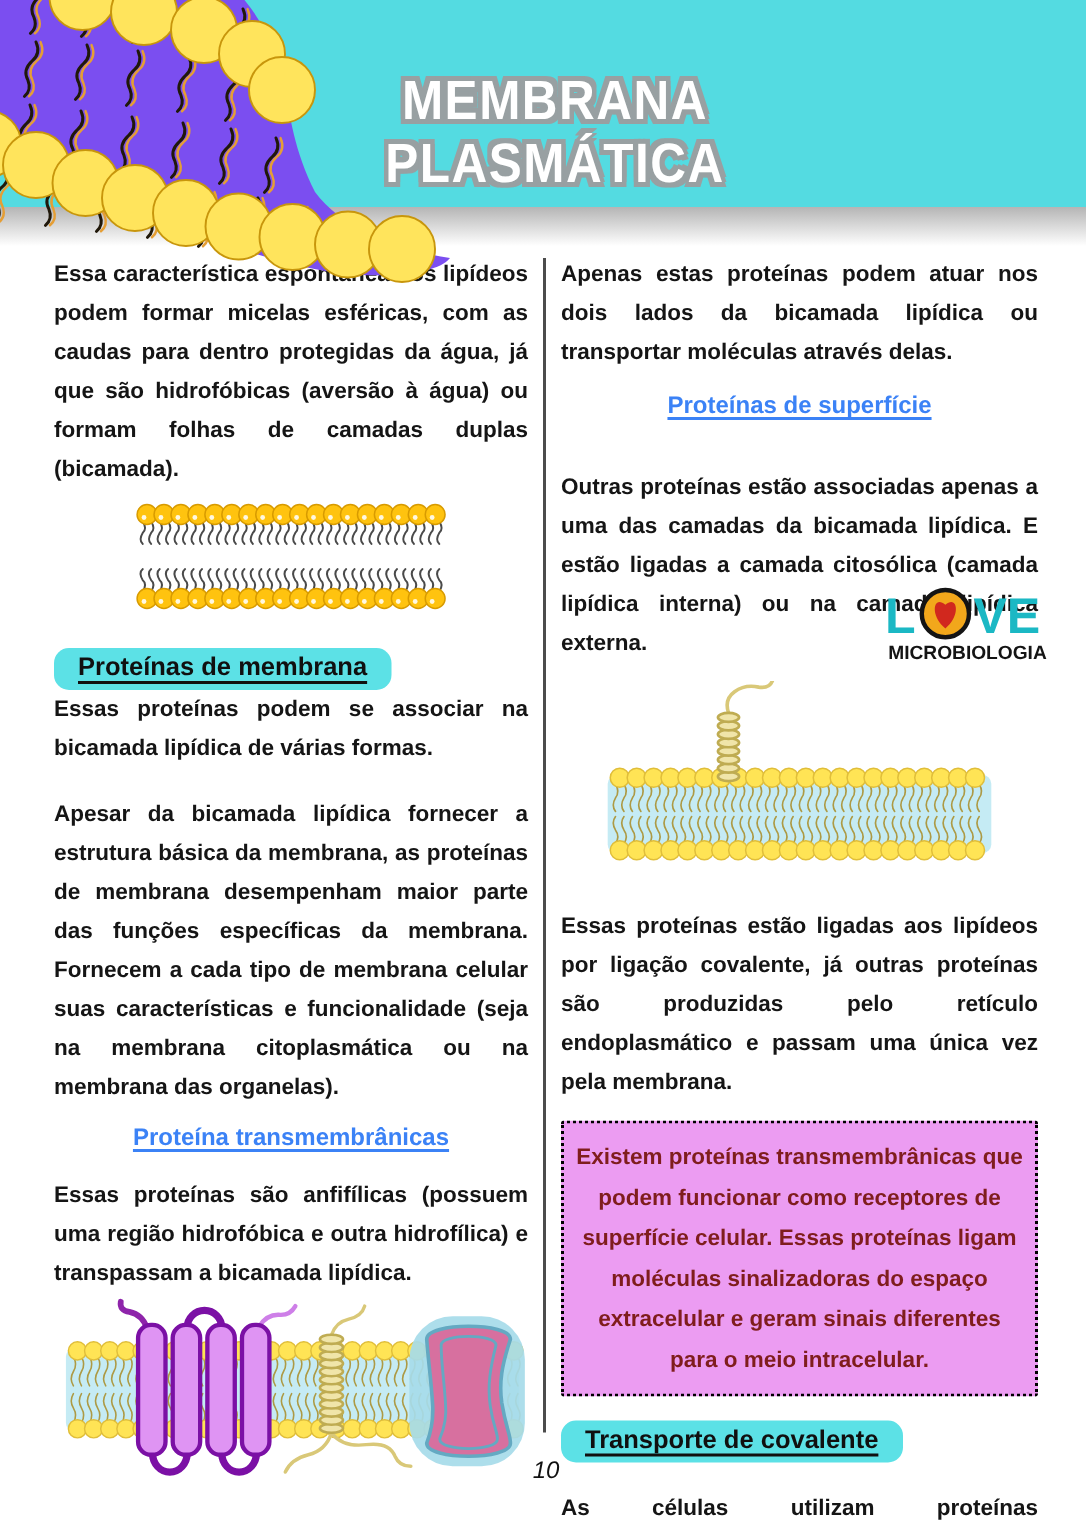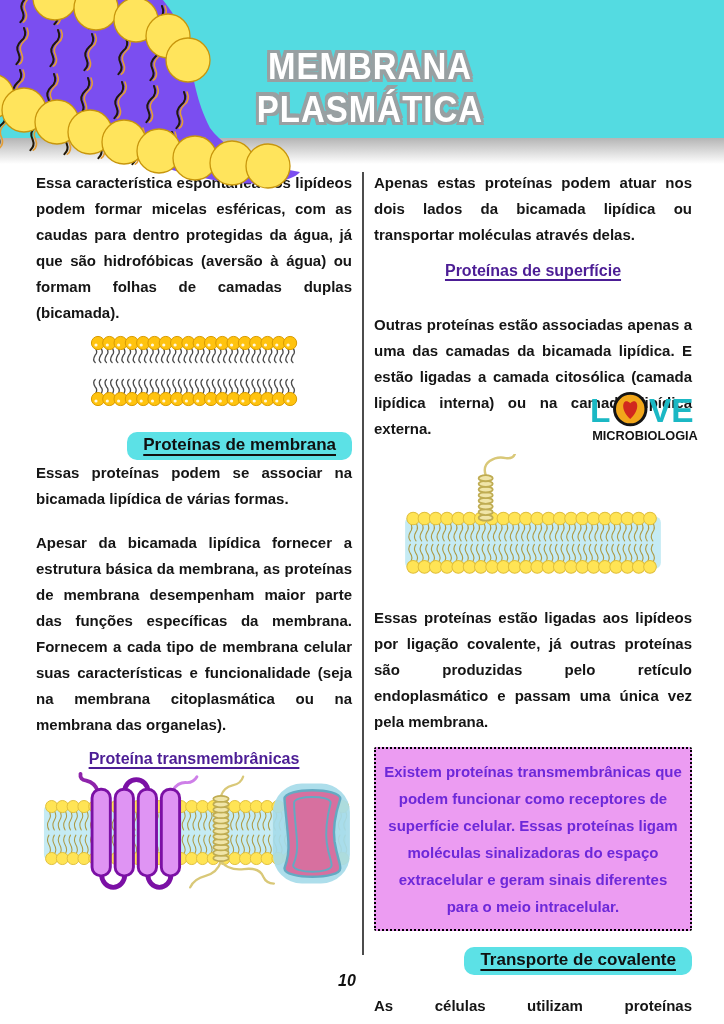--- a/index.html
+++ b/index.html
@@ -14,33 +14,33 @@
        font-size:33px;font-weight:700;letter-spacing:1px;color:#ffffff;transform:scaleY(1.12);
        text-shadow:-3px -3px 0 #98a0a2,3px -3px 0 #98a0a2,-3px 3px 0 #98a0a2,3px 3px 0 #98a0a2,
                    0 -3px 0 #98a0a2,0 3px 0 #98a0a2,-3px 0 0 #98a0a2,3px 0 0 #98a0a2;}
   
   .col{position:absolute;top:170px;}
   .col-left{left:36px;width:316px;}
   .col-right{left:374px;width:318px;}
   .divider{position:absolute;left:362px;top:172px;width:2px;height:783px;background:#4c4c4c;}
   .para{margin:0;font-size:15px;line-height:26px;font-weight:700;color:#151515;
         text-align:justify;}
-  .pill-wrap{text-align:right;}
+  .pill-wrap{text-align:left;}
   .pill{display:inline-block;background:#5ce1e6;border-radius:10px;padding:3px 16px 5px;
         font-size:17px;font-weight:700;color:#101010;text-decoration:underline;
         text-decoration-thickness:2px;text-underline-offset:4px;}
-  .purple-head{text-align:center;font-size:16px;font-weight:700;color:#4c1d95;
+  .purple-head{text-align:center;font-size:16px;font-weight:700;color:#3b82f6;
         text-decoration:underline;text-decoration-thickness:2px;text-underline-offset:3px;}
   .callout{border:2px dotted #000;background:#ec9cf2;border-radius:2px;
-        padding:9px 8px;font-size:15px;line-height:27px;font-weight:700;color:#6d28d9;
+        padding:9px 8px;font-size:15px;line-height:27px;font-weight:700;color:#7f1d1d;
         text-align:center;}
   .illus{display:block;margin:0 auto;}
   .logo{position:absolute;top:212px;right:-12px;width:118px;z-index:2;}
-  .page-number{position:absolute;left:338px;top:972px;width:52px;
-        font-size:16px;font-weight:700;font-style:italic;color:#111;}
+  .page-number{position:absolute;left:338px;top:972px;width:52px;text-align:center;
+        font-size:16px;font-weight:400;font-style:italic;color:#111;}
 </style>
 </head>
 <body>
 
 <div class="banner"></div>
 <div class="banner-shadow"></div>
 
 <svg class="blob-svg" width="400" height="196" viewBox="0 0 400 196">
   <path d="M-60,-40 L130,-30 C165,-5 180,20 188,50 C194,80 196,100 210,128
            C228,152 262,166 300,172 C290,185 240,188 195,176
@@ -274,20 +274,21 @@
 
   <div class="pill-wrap" style="margin-top:22px;">
     <span class="pill">Proteínas de membrana</span>
   </div>
 
   <p class="para">Essas proteínas podem se associar na bicamada lipídica de várias formas.</p>
   <p class="para" style="margin-top:18px;">Apesar da bicamada lipídica fornecer a estrutura básica da membrana, as proteínas de membrana desempenham maior parte das funções específicas da membrana. Fornecem a cada tipo de membrana celular suas características e funcionalidade (seja na membrana citoplasmática ou na membrana das organelas).</p>
 
   <div class="purple-head" style="margin-top:12px;">Proteína transmembrânicas</div>
 
+  <p class="para" style="margin-top:16px;">Essas proteínas são anfifílicas (possuem uma região hidrofóbica e outra hidrofílica) e transpassam a bicamada lipídica.</p>
 
   <svg class="illus" width="318" height="127" viewBox="0 0 330 132" style="margin-top:2px;">
     <rect x="8" y="36" width="314" height="58" rx="6" fill="#c5ebf4"></rect>
     <g id="memLeftLipids">
         <path d="M13.2,42.3 q3,5 0,10 q-3,5 0,10" fill="none" stroke="#ad9a45" stroke-width="1.1" stroke-linecap="round"></path>
         <path d="M18.8,42.3 q3,5 0,10 q-3,5 0,10" fill="none" stroke="#ad9a45" stroke-width="1.1" stroke-linecap="round"></path>
         <path d="M24.4,42.3 q3,5 0,10 q-3,5 0,10" fill="none" stroke="#ad9a45" stroke-width="1.1" stroke-linecap="round"></path>
         <path d="M30.0,42.3 q3,5 0,10 q-3,5 0,10" fill="none" stroke="#ad9a45" stroke-width="1.1" stroke-linecap="round"></path>
         <path d="M35.6,42.3 q3,5 0,10 q-3,5 0,10" fill="none" stroke="#ad9a45" stroke-width="1.1" stroke-linecap="round"></path>
         <path d="M41.2,42.3 q3,5 0,10 q-3,5 0,10" fill="none" stroke="#ad9a45" stroke-width="1.1" stroke-linecap="round"></path>

